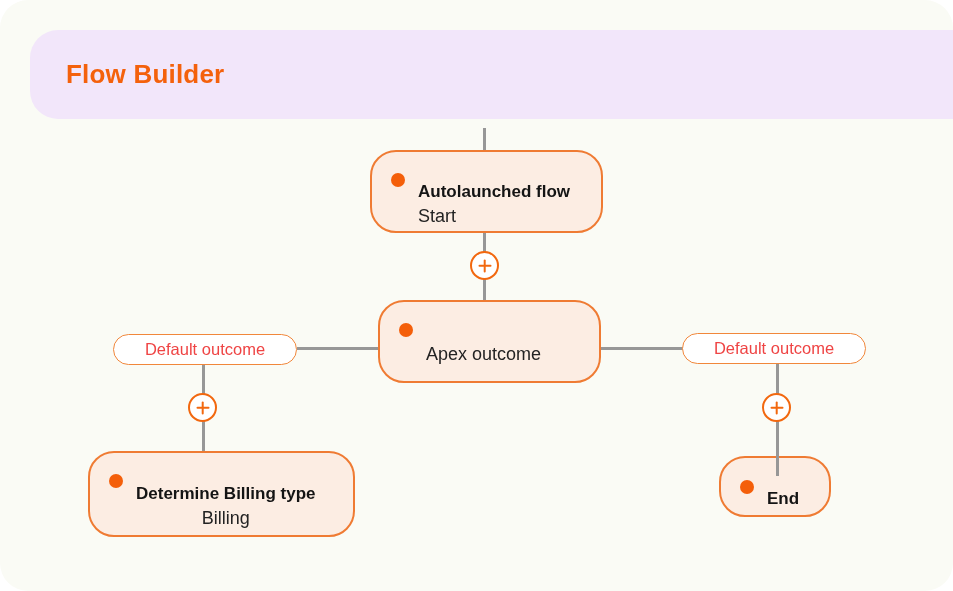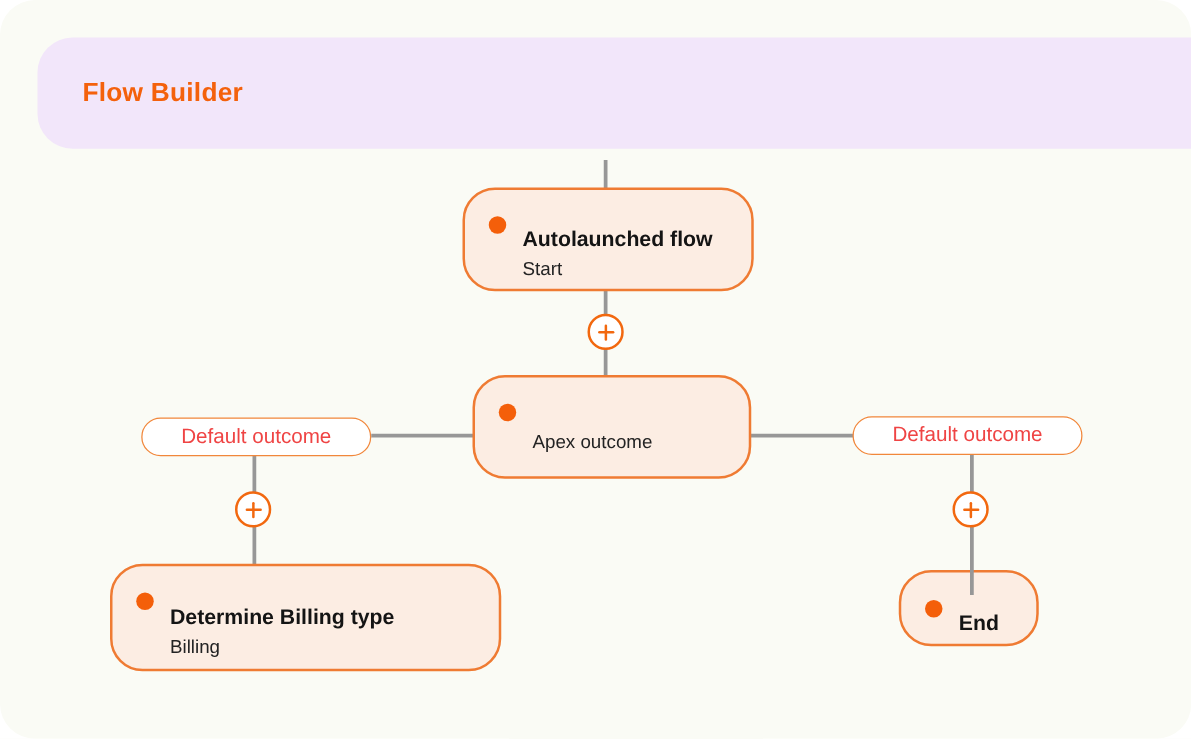--- a/index.html
+++ b/index.html
@@ -20,21 +20,21 @@
   
   .banner {
     position: absolute;
     left: 30px; top: 30px; right: 0; height: 89px;
     background: #F2E6FA;
     border-radius: 28px 0 0 28px;
     display: flex; align-items: center;
   }
   .banner h1 {
     margin: 0 0 0 36px;
-    font-size: 21px; font-weight: 700;
+    font-size: 26px; font-weight: 700;
     color: #F4610C;
     letter-spacing: 0.2px;
   }
   
   .line { position: absolute; background: #979797; z-index: 0; }
   .line.v { width: 3px; }
   .line.h { height: 3px; }
   .line.over { z-index: 2; }
   
   .plus {
@@ -69,21 +69,21 @@
     background: #F45F0A;
     flex: 0 0 auto; margin-right: 13px;
   }
   .node.two-line .dot { align-self: flex-start; margin-top: 21px; }
   .node-text { display: flex; flex-direction: column; margin-top: 24px; }
   .node-title {
     font-size: 17px; font-weight: 700; color: #141414;
     line-height: 24px; white-space: nowrap;
   }
   .node-sub {
-    font-size: 15px; font-weight: 400; color: #232323;
+    font-size: 18px; font-weight: 400; color: #232323;
     line-height: 24px; white-space: nowrap;
   }
   
   .pill {
     position: absolute;
     height: 31px;
     background: #ffffff;
     border: 1.8px solid #F1873B;
     border-radius: 999px;
     display: flex; align-items: center; justify-content: center;
@@ -132,21 +132,21 @@
       </div>
     </div>
 
     <div class="node two-line" style="left:378px; top:300px; width:223px; height:83px;">
       <span class="dot"></span>
       <div class="node-text">
         <div class="node-sub">Apex outcome</div>
       </div>
     </div>
 
-    <div class="node two-line" style="left:88px; top:451px; width:313px; height:86px;">
+    <div class="node two-line" style="left:88px; top:451px; width:267px; height:86px;text-align:center;">
       <span class="dot"></span>
       <div class="node-text">
         <div class="node-title">Determine Billing type</div>
         <div class="node-sub">Billing</div>
       </div>
     </div>
 
     <div class="node" style="left:719px; top:456px; width:112px; height:61px;">
       <span class="dot"></span>
       <div class="node-text">

